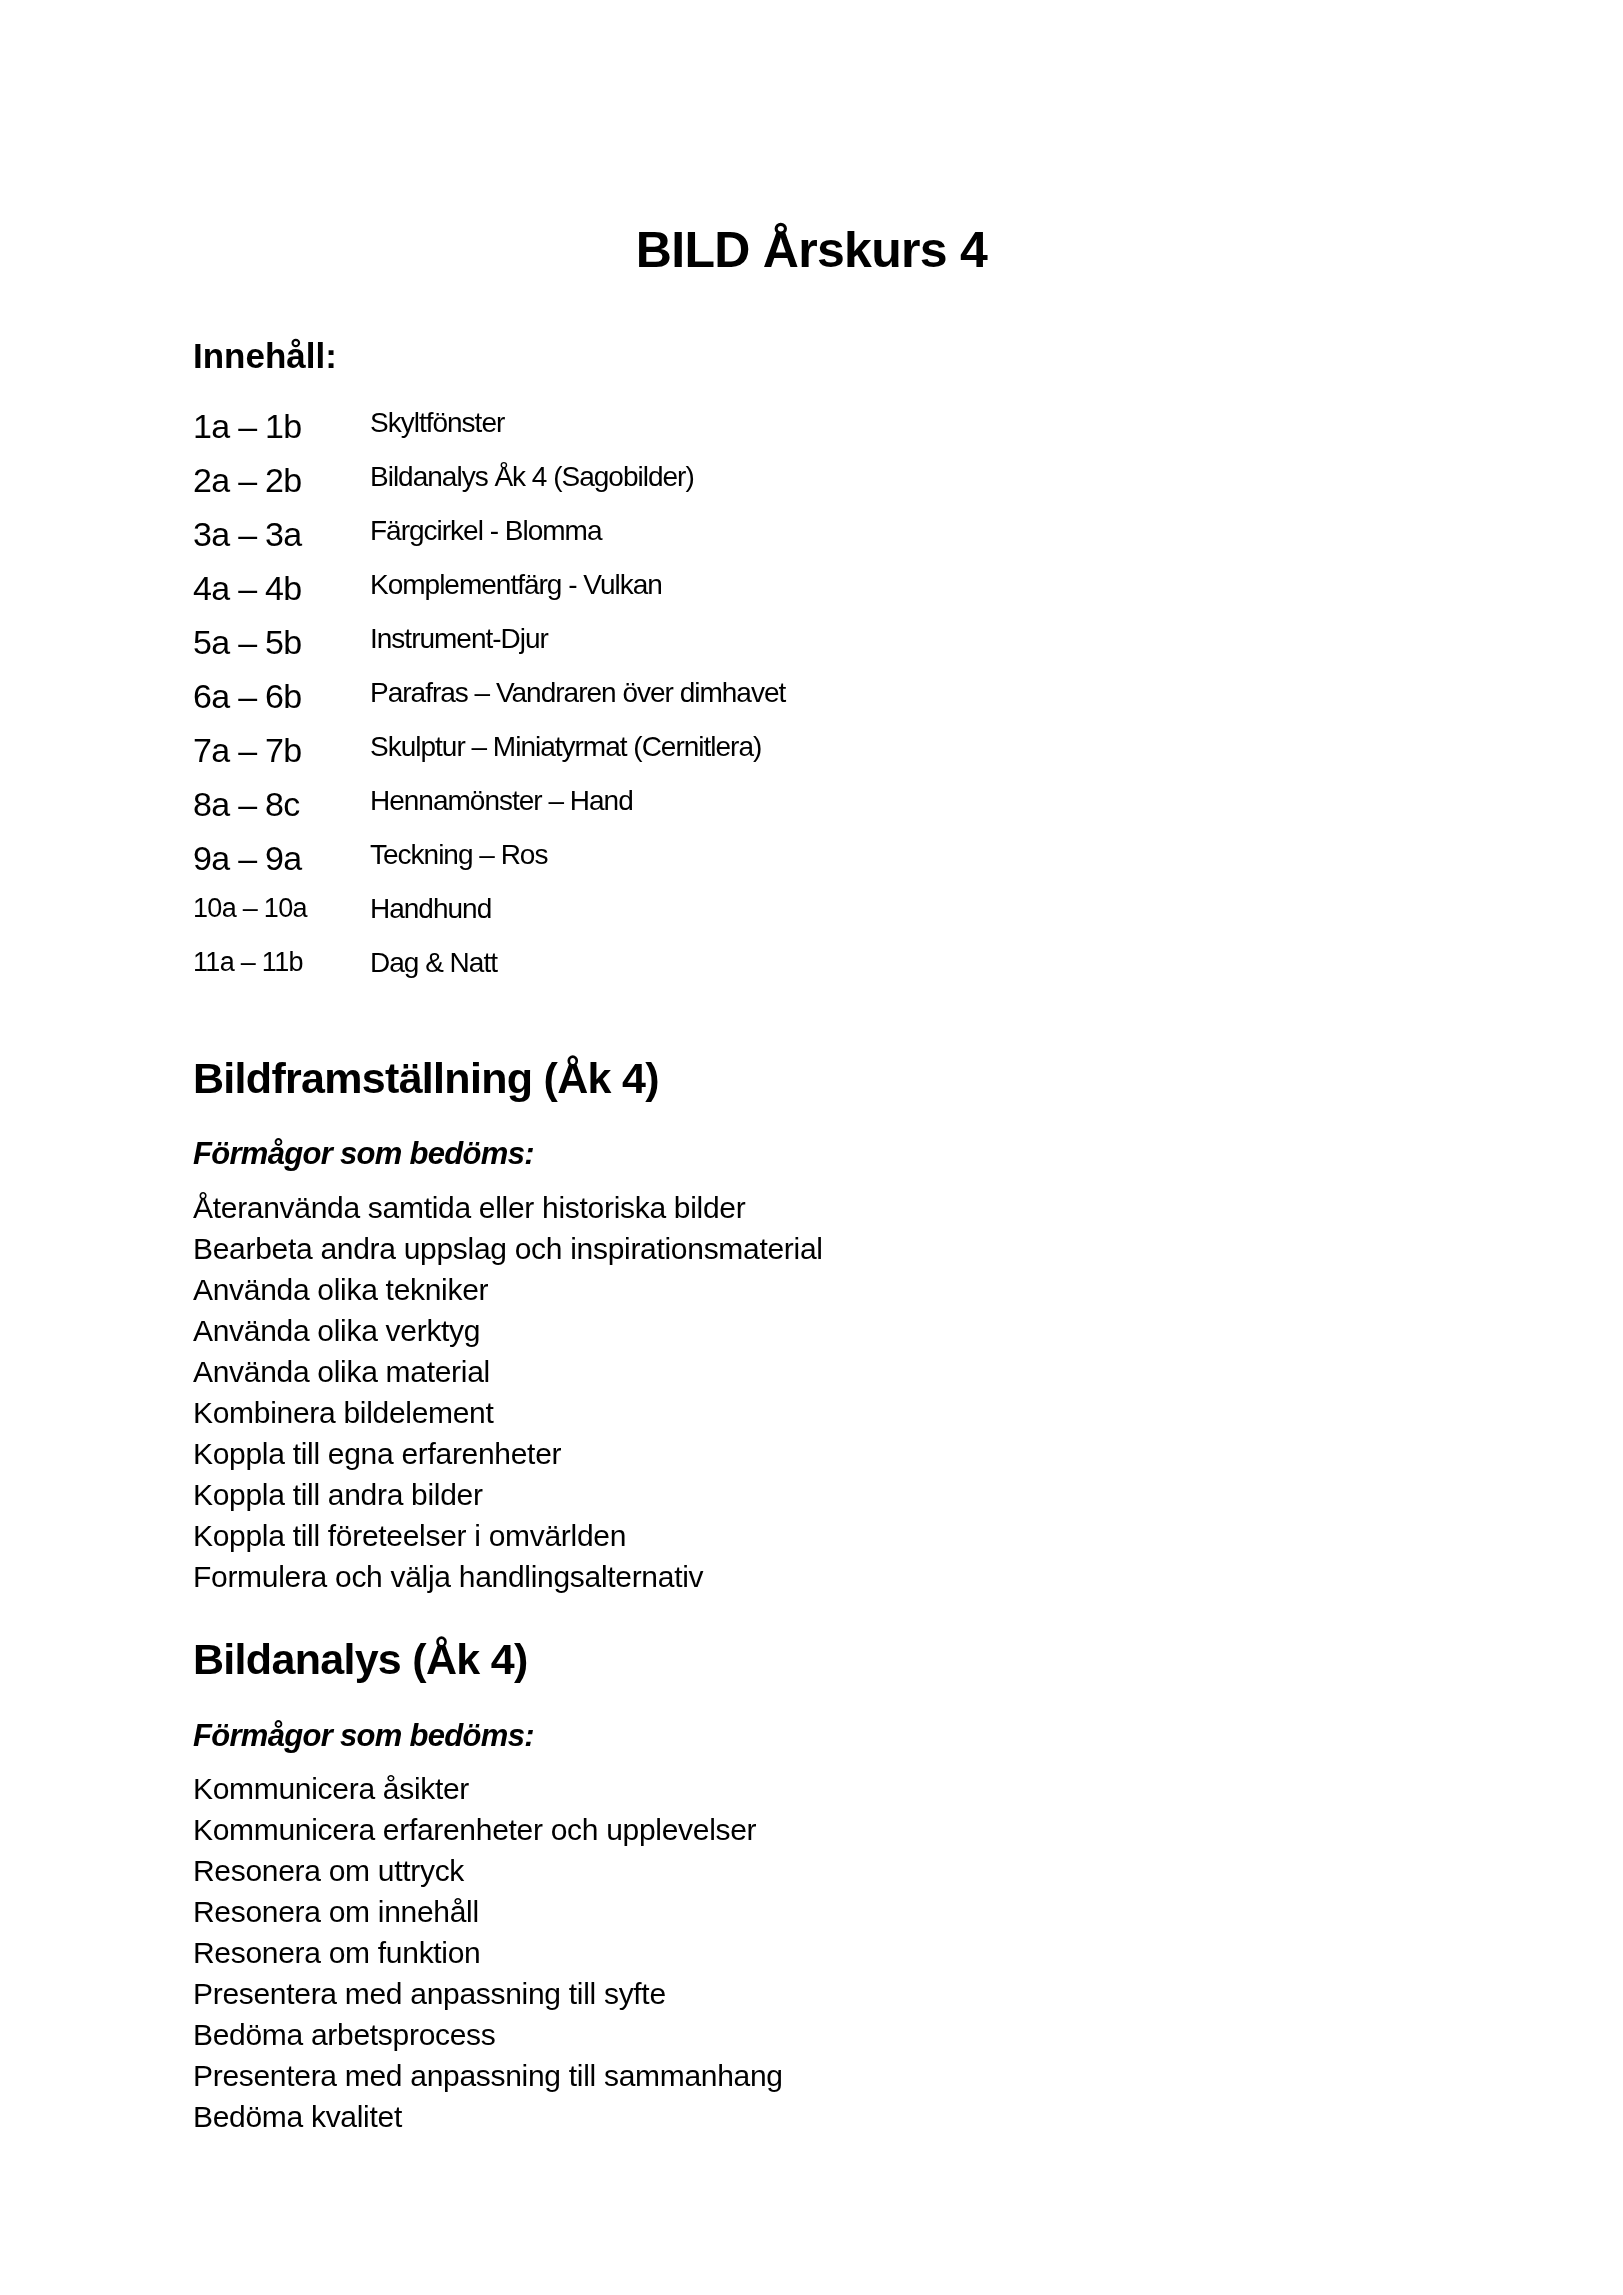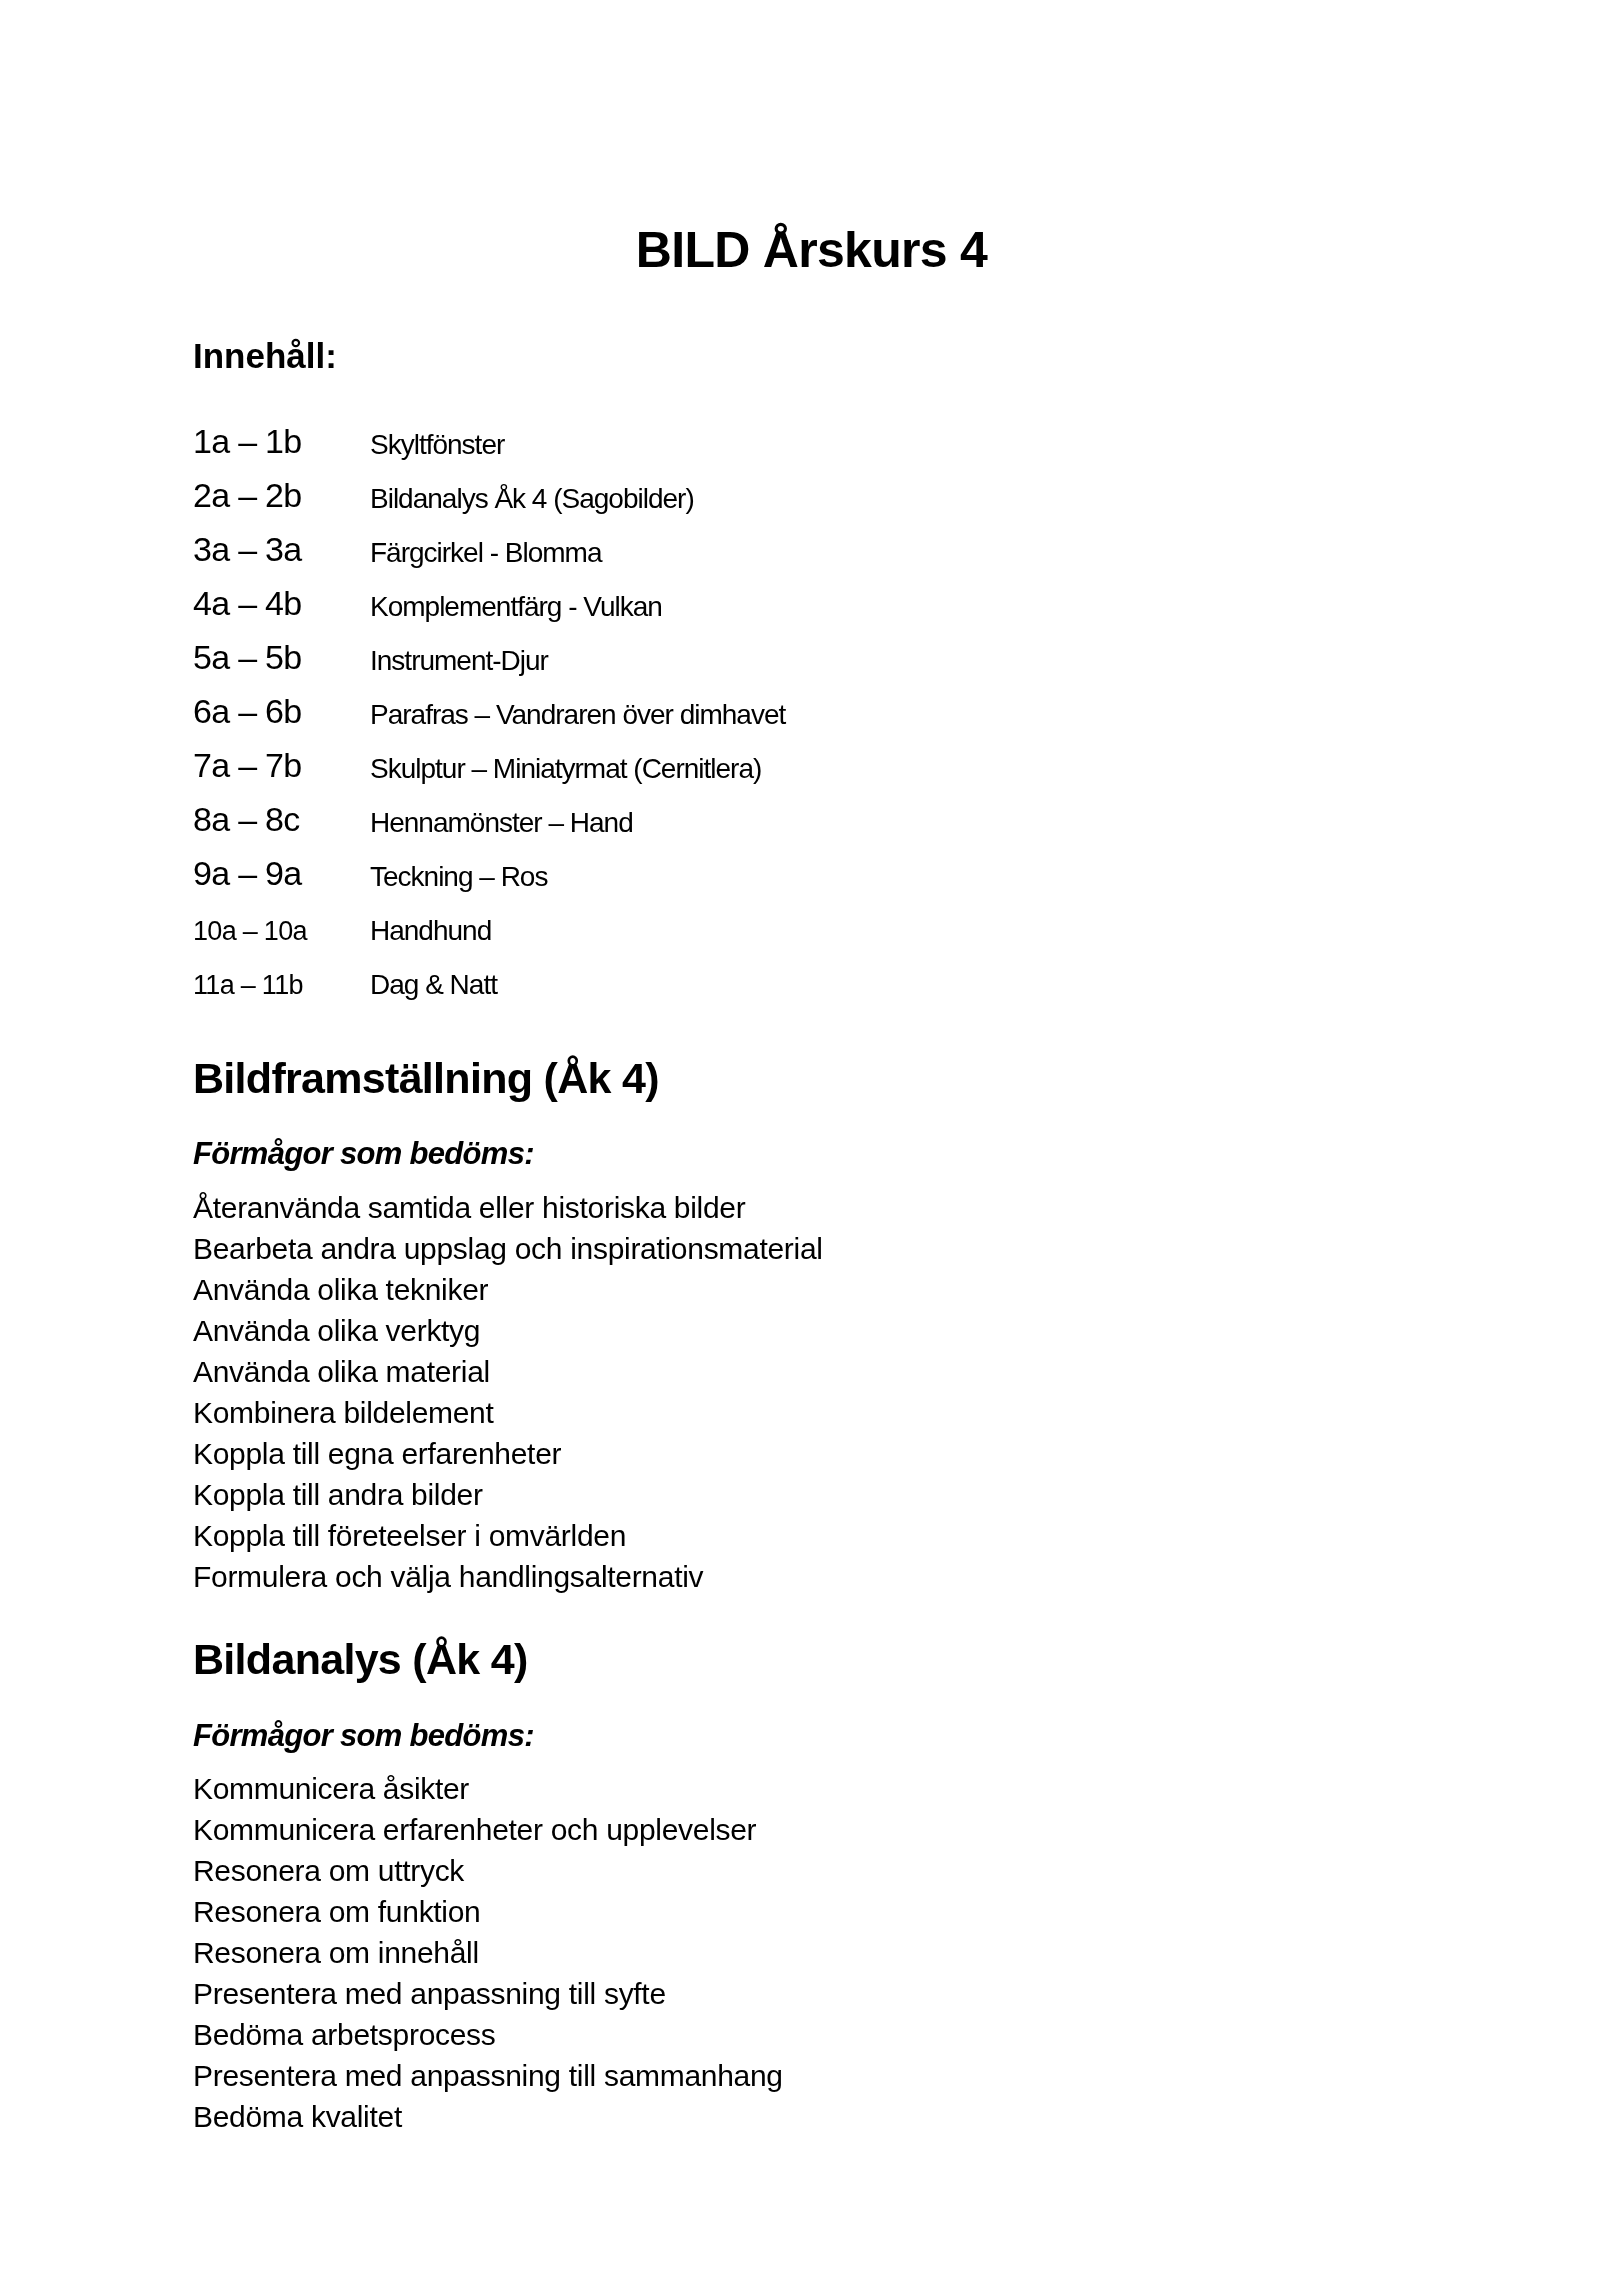--- a/index.html
+++ b/index.html
@@ -33,21 +33,21 @@
     margin-top: 63px;
     font-size: 35px;
     font-weight: 700;
     line-height: 1;
   }
   .toc {
     margin-top: 34px;
   }
   .toc-row {
     display: flex;
-    align-items: flex-end;
+    align-items: flex-start;
     height: 54px;
   }
   .toc-num {
     flex: 0 0 177px;
     width: 177px;
     font-size: 34px;
     letter-spacing: -0.7px;
     white-space: nowrap;
   }
   .toc-row.small .toc-num {
@@ -182,23 +182,23 @@
       <h2 class="section-heading">Bildanalys (Åk 4)</h2>
       <div class="section-subheading">Förmågor som bedöms:</div>
       <div class="body-list">
 
           <div class="body-line small">Kommunicera åsikter</div>
 
           <div class="body-line small">Kommunicera erfarenheter och upplevelser</div>
 
           <div class="body-line small">Resonera om uttryck</div>
 
+          <div class="body-line small">Resonera om innehåll</div>
+
           <div class="body-line small">Resonera om funktion</div>
-
-          <div class="body-line small">Resonera om innehåll</div>
 
           <div class="body-line small">Presentera med anpassning till syfte</div>
 
           <div class="body-line small">Bedöma arbetsprocess</div>
 
           <div class="body-line small">Presentera med anpassning till sammanhang</div>
 
           <div class="body-line small">Bedöma kvalitet</div>
         </div>
     </div>

